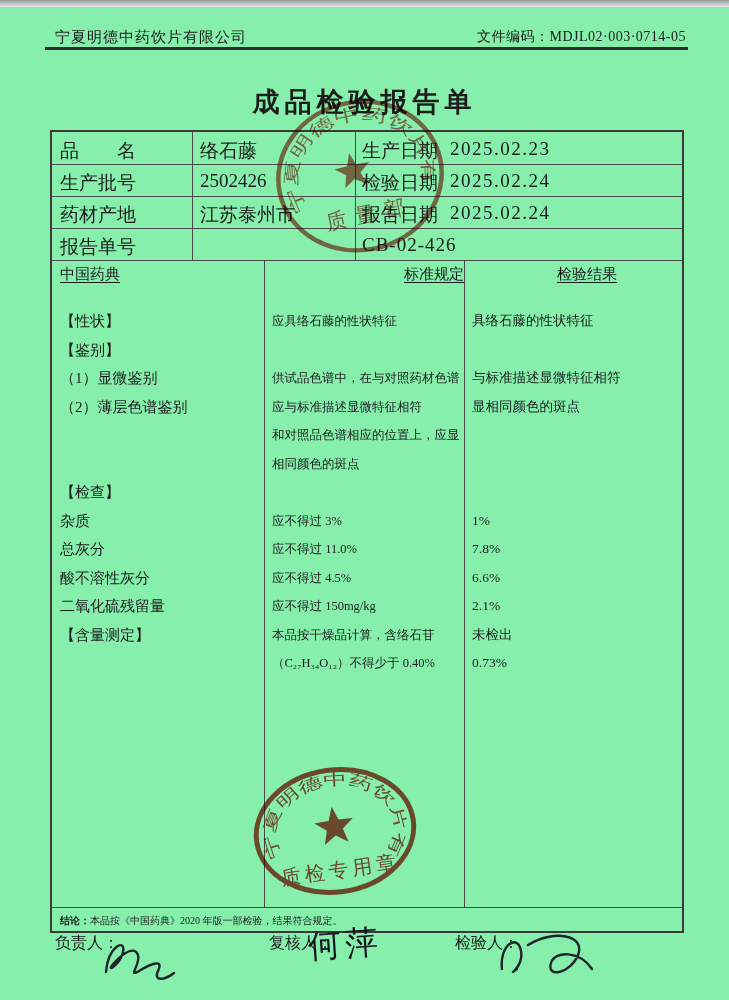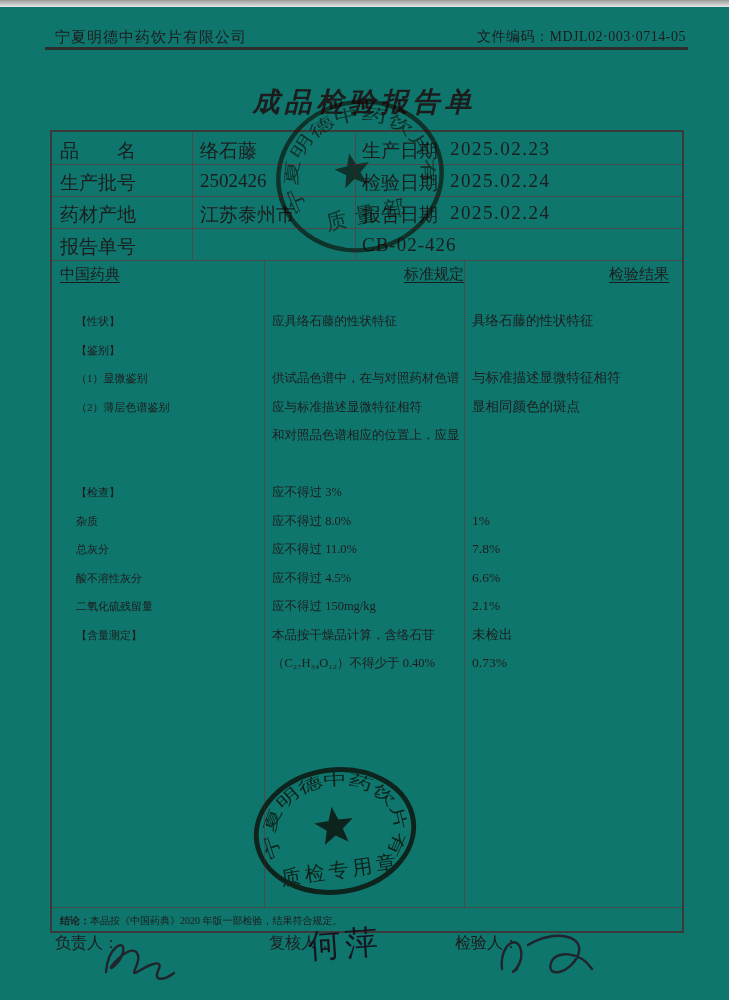--- a/index.html
+++ b/index.html
@@ -1,44 +1,44 @@
 <!DOCTYPE html>
 <html><head>
 <meta charset="utf-8">
 <style>
   html,body{margin:0;padding:0;background:#ffffff;}
   .page{
-    position:relative;width:729px;height:1000px;background:#0f766e;overflow:hidden;
+    position:relative;width:729px;height:1000px;background:#86efac;overflow:hidden;
     font-family:"Liberation Serif","DejaVu Serif",serif;color:#1c1c1c;
   }
   .scan-edge{position:absolute;left:0;top:0;width:729px;height:7px;
     background:linear-gradient(#9a9a9a,#e8e8e8);}
   
   .hdr-company{position:absolute;left:55px;top:28px;font-size:15px;letter-spacing:1px;}
   .hdr-code{position:absolute;right:43px;top:28px;font-size:14px;letter-spacing:0.5px;}
   .hdr-rule{position:absolute;left:45px;top:47px;width:643px;height:3px;background:#2e2e2e;}
   .doc-title{position:absolute;left:0;top:84px;width:729px;text-align:center;
-    font-size:27px;font-weight:bold;letter-spacing:5px;font-style:italic;}
+    font-size:27px;font-weight:bold;letter-spacing:5px;}
   
   .tbl{position:absolute;left:50px;top:130px;width:634px;height:803px;
     border:2px solid #3a3a3a;box-sizing:border-box;}
   .hline{position:absolute;left:0;width:100%;height:1px;background:#4a4a4a;}
   .vline{position:absolute;width:1px;background:#4a4a4a;}
   .irow{position:absolute;left:0;width:100%;height:32px;font-size:19px;}
   .irow span{position:absolute;top:6px;white-space:nowrap;}
   .ilabel{left:8px;width:132px;}
   .ivalue{left:148px;}
   .ilabel2{left:310px;}
   .ivalue2{left:398px;letter-spacing:1.5px;}
   .ivalue2-wide{left:310px;letter-spacing:1px;}
   .insp-head{position:absolute;top:133px;font-size:15px;}
   .insp-head u{text-decoration:underline;text-underline-offset:3px;}
   .bcol{position:absolute;top:175px;}
   .bline{height:28.5px;line-height:28.5px;white-space:nowrap;overflow:hidden;}
-  .col-item{left:8px;width:202px;font-size:11px;margin-left:16px;}
+  .col-item{left:8px;width:202px;font-size:15px;}
   .col-std{left:220px;width:190px;font-size:12.5px;}
   .col-res{left:420px;width:212px;font-size:13.5px;}
   .concl{position:absolute;left:8px;top:775px;height:28px;line-height:28px;
     font-size:10px;white-space:nowrap;}
   .concl b{font-weight:bold;}
   
   .sig-label{position:absolute;font-size:16px;top:933px;}
   .sig-svg{position:absolute;}
   .sig-name{position:absolute;left:308px;top:922px;font-size:33px;color:#15151f;
     transform:rotate(-4deg);letter-spacing:4px;}
@@ -88,21 +88,21 @@
       <span class="ilabel2">报告日期</span>
       <span class="ivalue2">2025.02.24</span>
     </div>
     <div class="irow" style="top:96px">
       <span class="ilabel">报告单号</span>
       <span class="ivalue2-wide">CB-02-426</span>
     </div>
 
     <div class="insp-head" style="left:8px"><u>中国药典</u></div>
     <div class="insp-head" style="left:212px;width:200px;text-align:right"><u>标准规定</u></div>
-    <div class="insp-head" style="left:395px;width:222px;text-align:right"><u>检验结果</u></div>
+    <div class="insp-head" style="left:424px;width:222px;text-align:center"><u>检验结果</u></div>
 
     <div class="bcol col-item">
       <div class="bline">【性状】</div>
       <div class="bline">【鉴别】</div>
       <div class="bline">（1）显微鉴别</div>
       <div class="bline">（2）薄层色谱鉴别</div>
       <div class="bline"></div>
       <div class="bline"></div>
       <div class="bline">【检查】</div>
       <div class="bline">杂质</div>
@@ -112,23 +112,23 @@
       <div class="bline">【含量测定】</div>
       <div class="bline"></div>
     </div>
 
     <div class="bcol col-std">
       <div class="bline">应具络石藤的性状特征</div>
       <div class="bline"></div>
       <div class="bline">供试品色谱中，在与对照药材色谱</div>
       <div class="bline">应与标准描述显微特征相符</div>
       <div class="bline">和对照品色谱相应的位置上，应显</div>
+      <div class="bline">相同颜色的斑点</div>
       <div class="bline"></div>
       <div class="bline">应不得过 3%</div>
-      <div class="bline">应不得过 8.0%</div>
       <div class="bline">应不得过 11.0%</div>
       <div class="bline">应不得过 4.5%</div>
       <div class="bline">应不得过 150mg/kg</div>
       <div class="bline">本品按干燥品计算，含络石苷</div>
       <div class="bline">（C₂₇H₃₄O₁₂）不得少于 0.40%</div>
     </div>
 
     <div class="bcol col-res">
       <div class="bline">具络石藤的性状特征</div>
       <div class="bline"></div>

